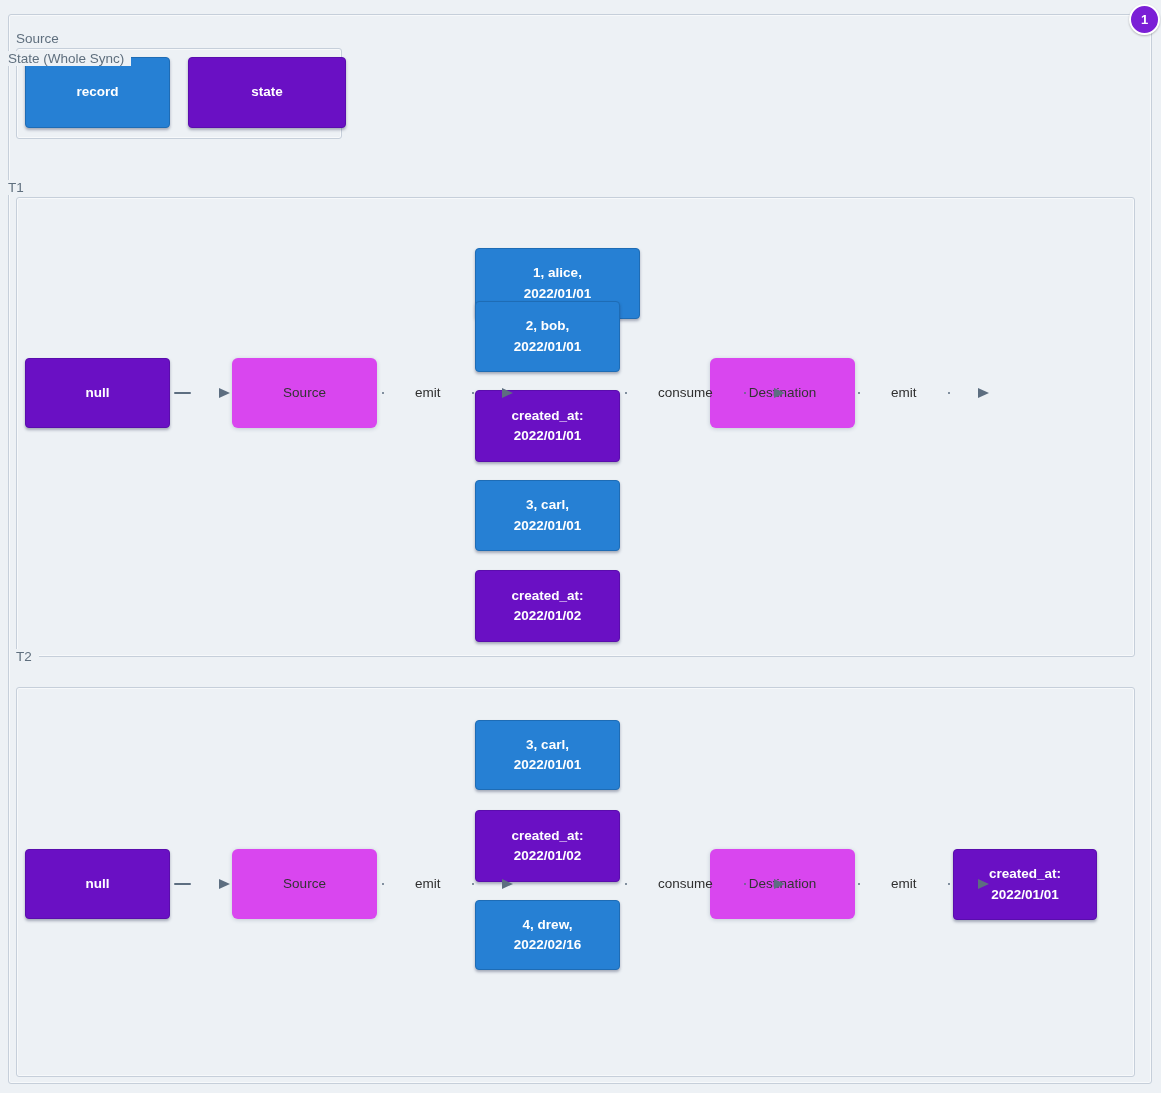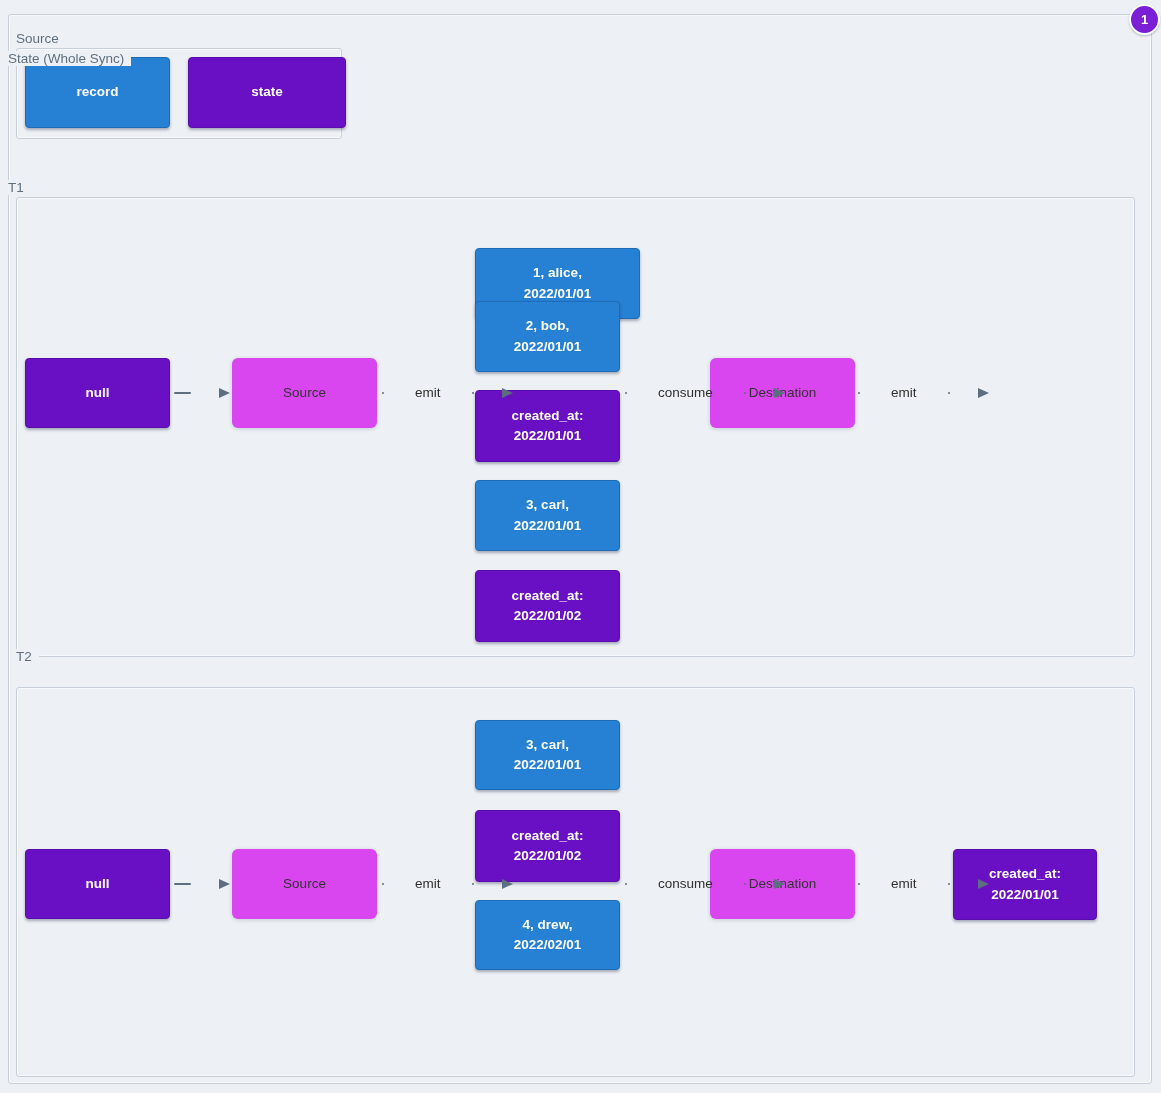--- a/index.html
+++ b/index.html
@@ -132,21 +132,21 @@
 
   <div class="arrow" style="left:382px;top:878px;width:78px;">
     <div class="seg"></div>
     <div class="lbl">emit</div>
     <div class="seg"></div>
     <div class="head"></div>
   </div>
 
   <div class="node record" style="left:475px;top:720px;width:145px;height:70px;">3, carl, 2022/01/01</div>
   <div class="node state" style="left:475px;top:810px;width:145px;height:72px;">created_at: 2022/01/02</div>
-  <div class="node record" style="left:475px;top:900px;width:145px;height:70px;">4, drew, 2022/02/01</div>
+  <div class="node record" style="left:475px;top:900px;width:145px;height:70px;">4, drew, 2022/02/16</div>
 
   <div class="arrow" style="left:625px;top:878px;width:78px;">
     <div class="seg"></div>
     <div class="lbl">consume</div>
     <div class="seg"></div>
     <div class="head"></div>
   </div>
 
   <div class="node plain" style="left:710px;top:849px;width:145px;height:70px;">Destination</div>
 

